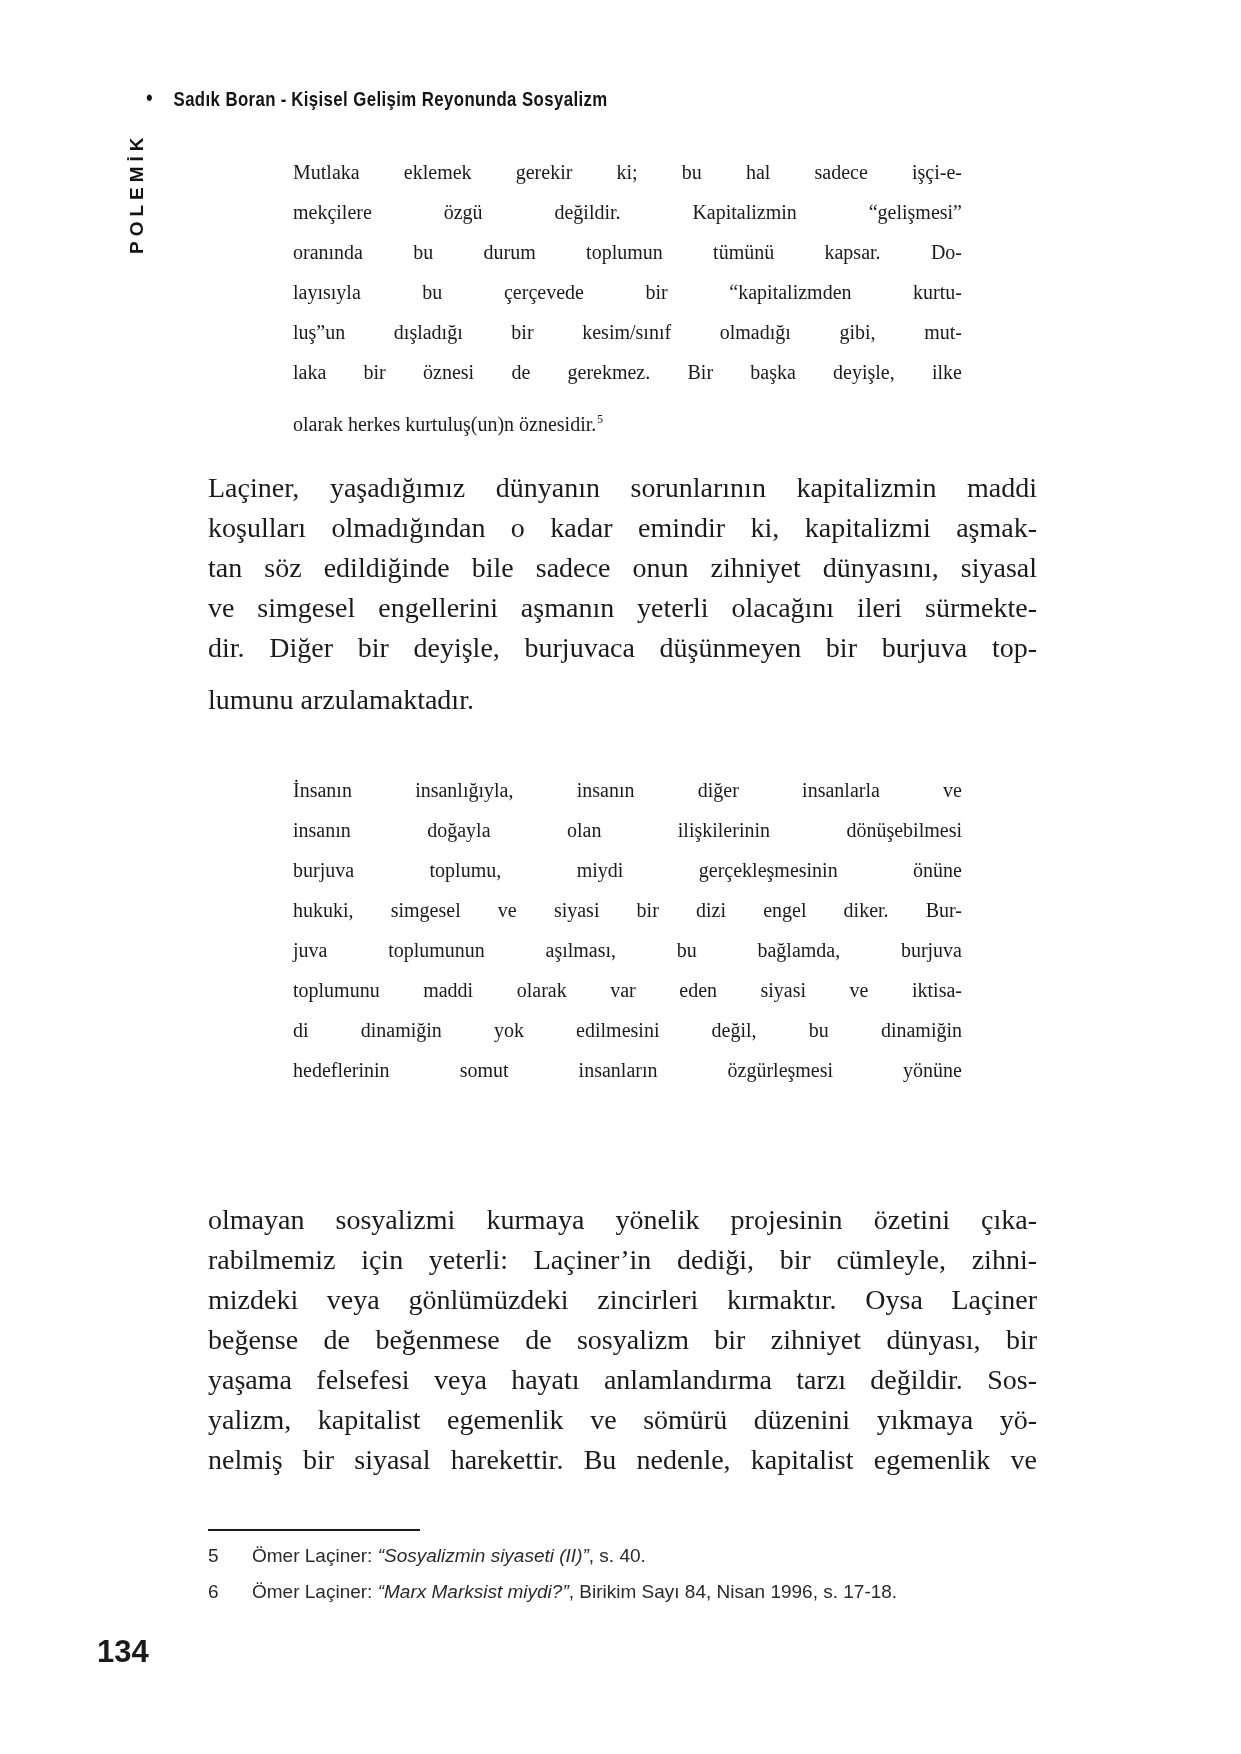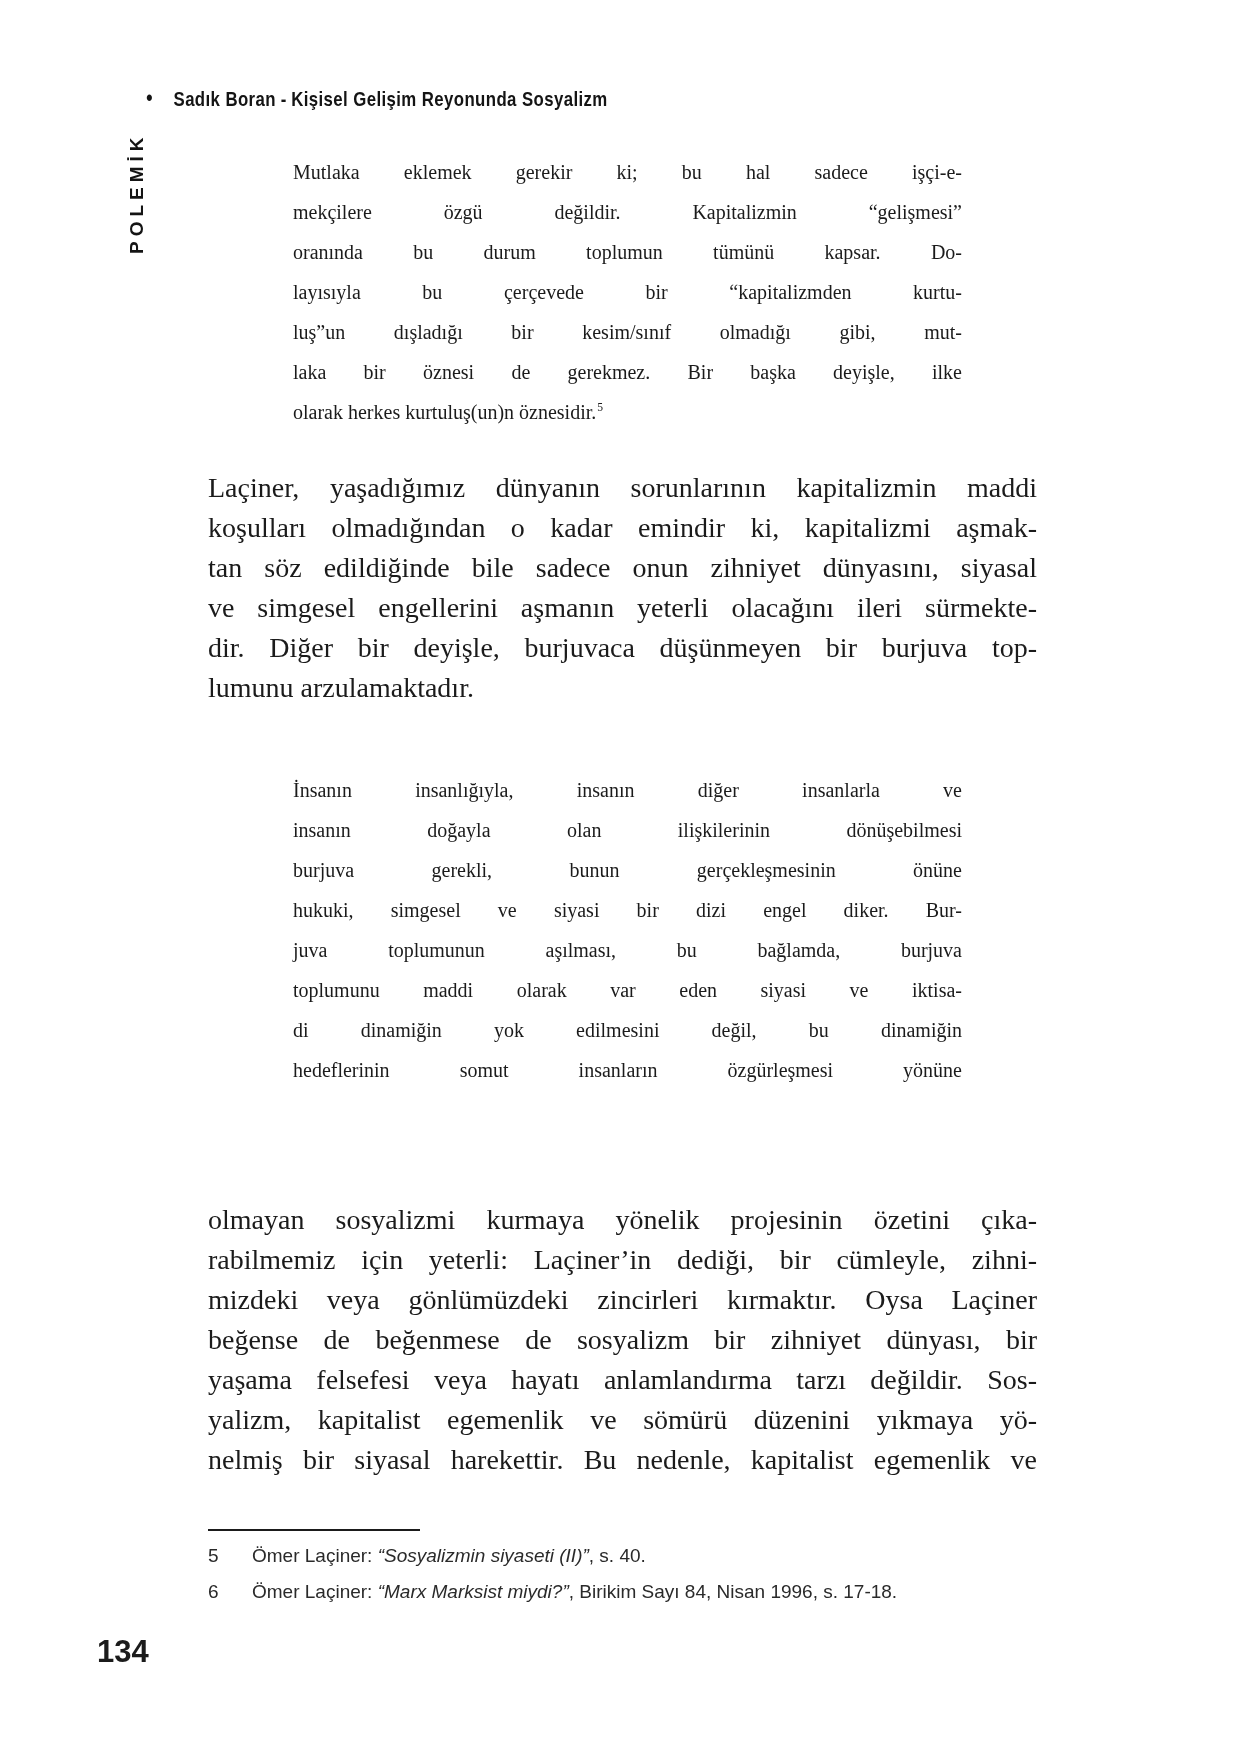--- a/index.html
+++ b/index.html
@@ -48,21 +48,21 @@
   }
 
   
   .serif { font-family: "Liberation Serif", serif; color: #1b1b1b; }
 
   .block { position: absolute; }
   .bq   { left: 293px; width: 669px; font-size: 20px; line-height: 40px; }
   .para { left: 208px; width: 829px; font-size: 28px; line-height: 40px; }
 
   .jl { text-align: justify; text-align-last: justify; }
-  .ll { text-align: left; }
+  .ll { text-align: left; margin-top: 12px; }
 
   sup.fnref {
     font-size: 0.58em;
     vertical-align: super;
     line-height: 0;
     margin-left: 1px;
   }
 
   
   .fn-rule {
@@ -128,21 +128,21 @@
     <div class="jl">koşulları olmadığından o kadar emindir ki, kapitalizmi aşmak-</div>
     <div class="jl">tan söz edildiğinde bile sadece onun zihniyet dünyasını, siyasal</div>
     <div class="jl">ve simgesel engellerini aşmanın yeterli olacağını ileri sürmekte-</div>
     <div class="jl">dir. Diğer bir deyişle, burjuvaca düşünmeyen bir burjuva top-</div>
     <div class="ll">lumunu arzulamaktadır.</div>
   </div>
 
   <div class="block bq serif" style="top:770px">
     <div class="jl">İnsanın insanlığıyla, insanın diğer insanlarla ve</div>
     <div class="jl">insanın doğayla olan ilişkilerinin dönüşebilmesi</div>
-    <div class="jl">burjuva gerekli, bunun gerçekleşmesinin önüne</div>
+    <div class="jl">burjuva toplumu, miydi gerçekleşmesinin önüne</div>
     <div class="jl">hukuki, simgesel ve siyasi bir dizi engel diker. Bur-</div>
     <div class="jl">juva toplumunun aşılması, bu bağlamda, burjuva</div>
     <div class="jl">toplumunu maddi olarak var eden siyasi ve iktisa-</div>
     <div class="jl">di dinamiğin yok edilmesini değil, bu dinamiğin</div>
     <div class="jl">hedeflerinin somut insanların özgürleşmesi yönüne</div>
   </div>
 
   <div class="block para serif" style="top:1200px">
     <div class="jl">olmayan sosyalizmi kurmaya yönelik projesinin özetini çıka-</div>
     <div class="jl">rabilmemiz için yeterli: Laçiner’in dediği, bir cümleyle, zihni-</div>

